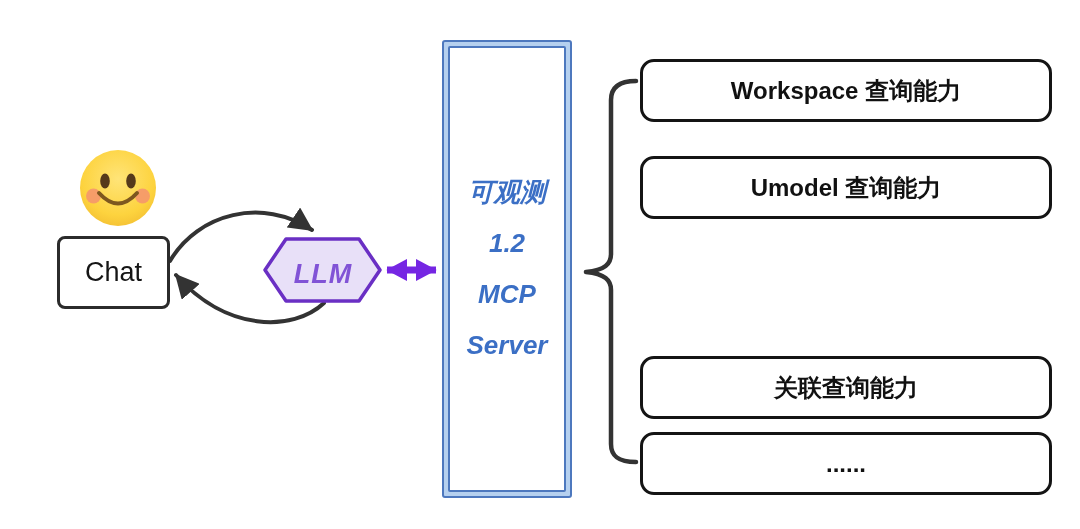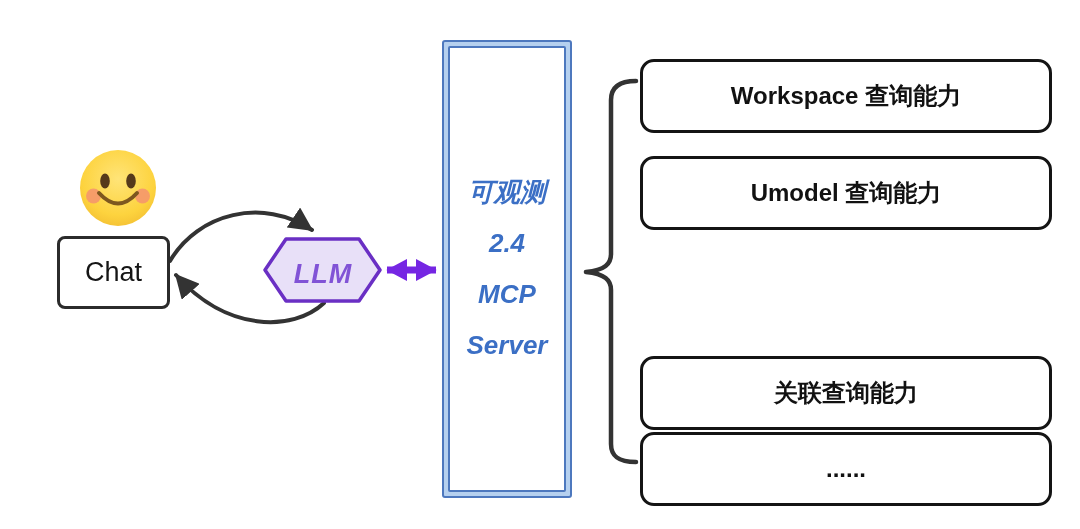--- a/index.html
+++ b/index.html
@@ -63,21 +63,21 @@
     gap: 24px;
   }
   .mcp-line {
     font-size: 26px; font-weight: bold; font-style: italic;
     color: #3b6fc5; line-height: 27px; white-space: nowrap;
   }
 
   .cap-box {
     position: absolute;
     left: 640px;
-    width: 412px; height: 74px;
+    width: 412px; height: 63px;
     box-sizing: border-box;
     border: 3.5px solid #141414;
     border-radius: 14px;
     background: #ffffff;
     display: flex; align-items: center; justify-content: center;
     font-size: 24px; font-weight: bold; color: #111111;
     white-space: nowrap;
   }
   .cap-1 { top: 59px; }
   .cap-2 { top: 156px; align-items: center; }
@@ -132,21 +132,21 @@
 
   <div class="chat-box">
     <span>Chat</span>
   </div>
 
   <div class="llm-label">LLM</div>
 
   <div class="mcp-box">
     <div class="mcp-inner">
       <div class="mcp-line">可观测</div>
-      <div class="mcp-line">2.4</div>
+      <div class="mcp-line">1.2</div>
       <div class="mcp-line">MCP</div>
       <div class="mcp-line">Server</div>
     </div>
   </div>
 
   <div class="cap-box cap-1">
     <span>Workspace 查询能力</span>
   </div>
   <div class="cap-box cap-2">
     <span>Umodel 查询能力</span>

